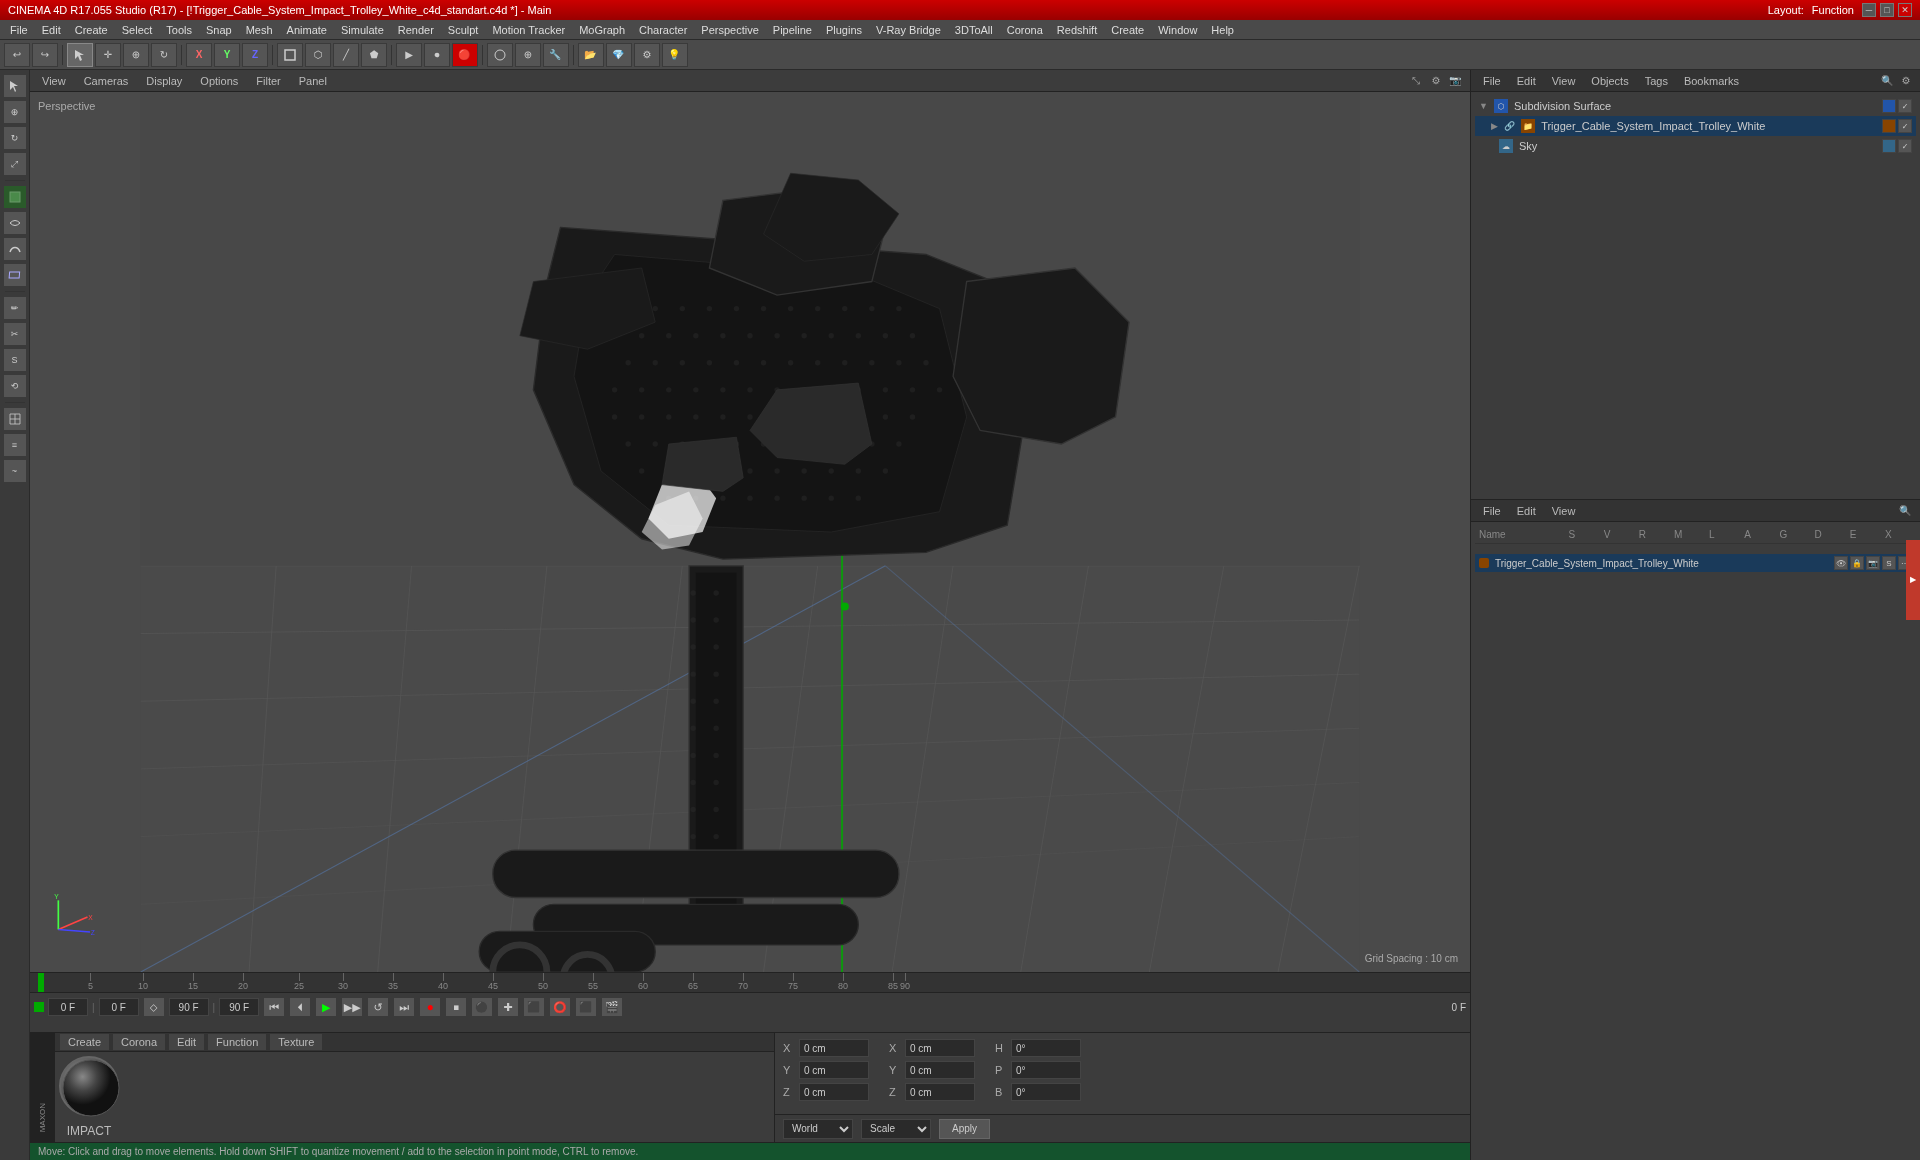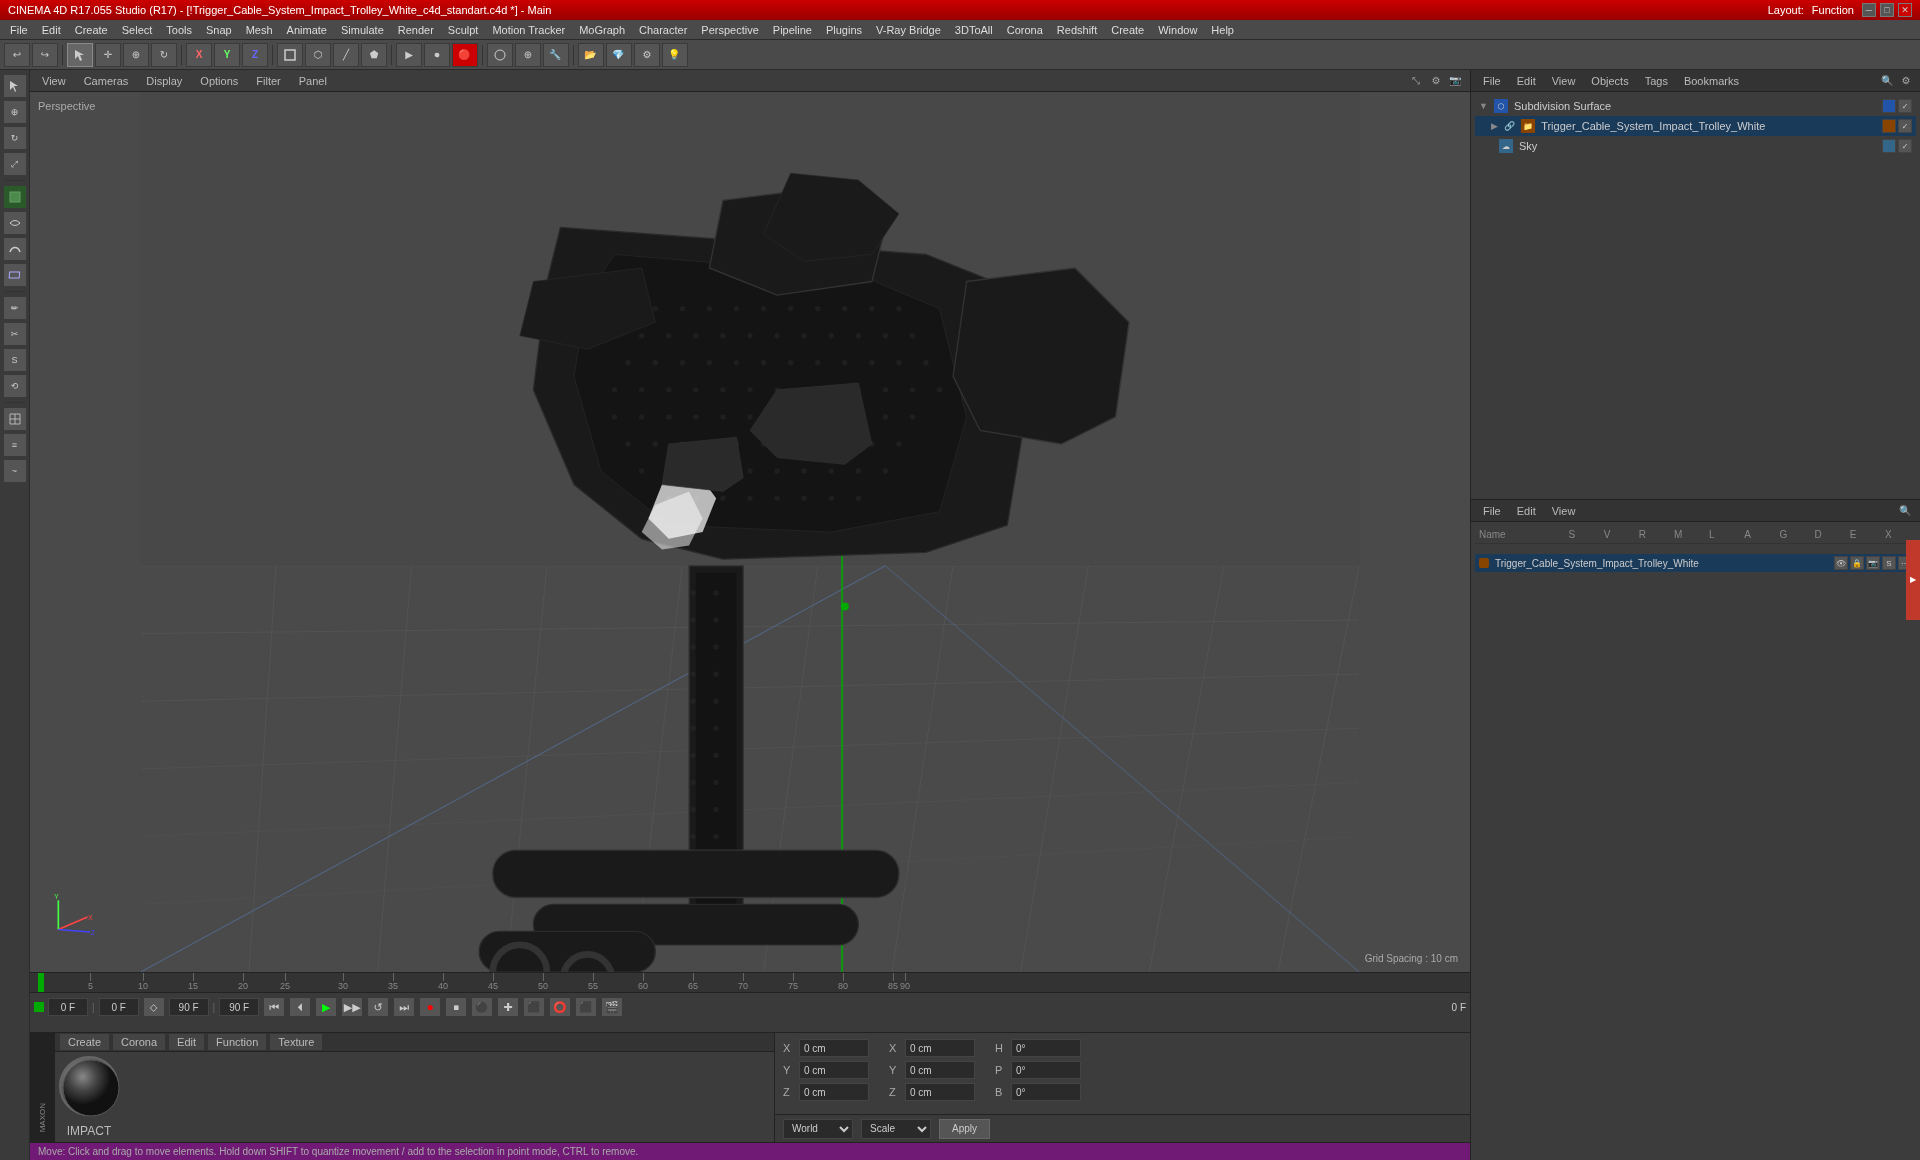--- a/index.html
+++ b/index.html
@@ -383,21 +383,21 @@
       background: #555;
       border: 1px solid #666;
       color: #ccc;
       font-size: 10px;
       cursor: pointer;
     }
 
     
     #status-bar {
       height: 18px;
-      background: #701a75;
+      background: #14532d;
       border-top: 1px solid #222;
       display: flex;
       align-items: center;
       padding: 0 8px;
       font-size: 10px;
       color: #aaa;
     }
 
     
     #right-panel {
@@ -943,21 +943,21 @@
             <span>10</span>
           </div>
         <div class="timeline-tick" style="left:158px;">
             <div class="timeline-tick-line"></div>
             <span>15</span>
           </div>
         <div class="timeline-tick" style="left:208px;">
             <div class="timeline-tick-line"></div>
             <span>20</span>
           </div>
-        <div class="timeline-tick" style="left:250px;">
+        <div class="timeline-tick" style="left:264px;">
             <div class="timeline-tick-line"></div>
             <span>25</span>
           </div>
         <div class="timeline-tick" style="left:308px;">
             <div class="timeline-tick-line"></div>
             <span>30</span>
           </div>
         <div class="timeline-tick" style="left:358px;">
             <div class="timeline-tick-line"></div>
             <span>35</span>

